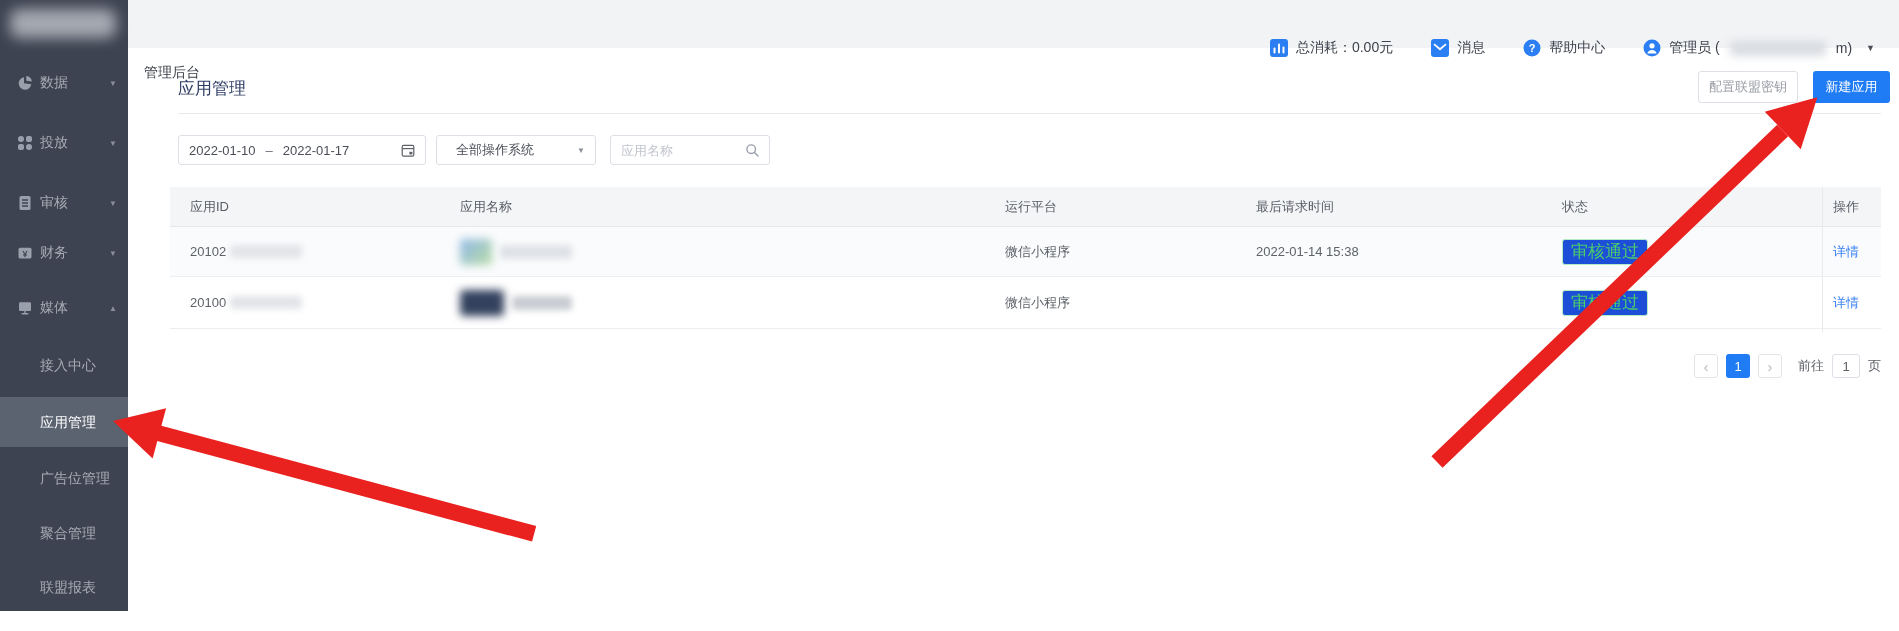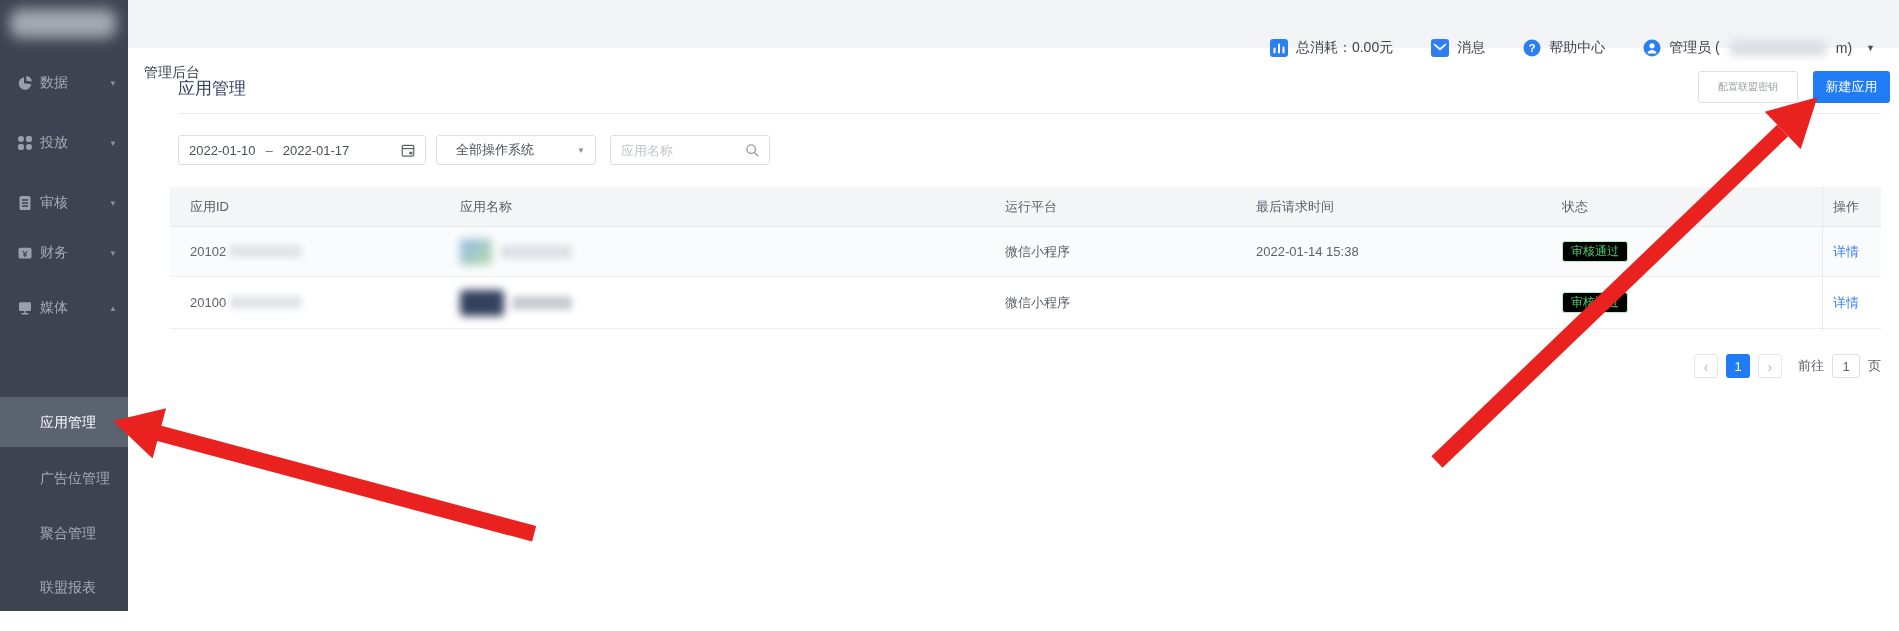--- a/index.html
+++ b/index.html
@@ -19,21 +19,21 @@
   .logo-blur { position:absolute; left:10px; top:9px; width:106px; height:29px; background:#bfc3ca; opacity:.8; filter:blur(7px); border-radius:9px; }
   .nav-item { position:absolute; left:0; width:128px; height:40px; display:flex; align-items:center; color:#a7abb4; font-size:14px; cursor:pointer; }
   .nav-item .nico { display:inline-flex; margin-left:17px; width:16px; height:16px; }
   .nav-item .nlabel { margin-left:7px; }
   .nav-item .ncaret { position:absolute; right:11px; font-size:8px; color:#8a8f99; }
   .nav-sub { position:absolute; left:0; width:128px; height:40px; line-height:40px; padding-left:40px; color:#a7abb4; font-size:14px; cursor:pointer; }
   .nav-sub.active { background:#5b6270; color:#ffffff; height:50px; line-height:50px; }
 
   
   .page-title { position:absolute; left:178px; top:77px; font-size:17px; font-weight:500; color:#2e3d64; }
-  .btn-outline { position:absolute; left:1698px; top:71px; width:100px; height:32px; border:1px solid #dcdfe6; border-radius:3px; background:#fff; color:#9a9ea6; font-size:10px; display:flex; align-items:center; justify-content:center; cursor:pointer; }
+  .btn-outline { position:absolute; left:1698px; top:71px; width:100px; height:32px; border:1px solid #dcdfe6; border-radius:3px; background:#fff; color:#9a9ea6; font-size:13px; display:flex; align-items:center; justify-content:center; cursor:pointer; }
   .btn-primary { position:absolute; left:1813px; top:71px; width:77px; height:32px; background:#1f7cf4; border:none; border-radius:3px; color:#fff; font-size:13px; display:flex; align-items:center; justify-content:center; cursor:pointer; }
   .title-divider { position:absolute; left:178px; top:113px; width:1703px; height:1px; background:#e7e9ec; }
 
   
   .fbox { position:absolute; top:135px; height:30px; border:1px solid #dcdfe6; border-radius:3px; background:#fff; display:flex; align-items:center; font-size:13px; color:#4a4e57; padding:0 10px; }
   .f-date { left:178px; width:248px; }
   .f-date .sep { margin:0 10px; color:#6b6f78; }
   .f-date .cal { margin-left:auto; display:inline-flex; }
   .f-select { left:436px; width:160px;padding-left:19px; }
   .f-select .scaret { margin-left:auto; font-size:8px; color:#8a8f99; }
@@ -45,21 +45,21 @@
   
   .table { position:absolute; left:170px; top:187px; width:1711px; }
   .t-header { position:relative; height:40px; background:#f4f5f7; border-bottom:1px solid #e6e8ec; font-size:13px; color:#585d66; }
   .t-header .cell { position:absolute; top:0; height:40px; display:flex; align-items:center; }
   .t-row { position:relative; border-bottom:1px solid #eceef2; background:#fff; font-size:13px; color:#5e6268; }
   .t-row .cell { position:absolute; top:0; height:100%; display:flex; align-items:center; }
   .t-row.alt { background:#fafbfc; }
   .r1 { height:50px; } .r2 { height:52px; }
   .c1 { left:20px; } .c2 { left:290px; } .c3 { left:835px; } .c4 { left:1086px; } .c5 { left:1392px; } .c6 { left:1663px;text-align:center; }
   .col-divider { position:absolute; left:1652px; top:0; width:1px; height:145px; background:#e8eaee; }
-  .badge { display:inline-block; padding:3px 8px 4px; font-size:12px; color:#4bcf6a; border:1px solid #b6ecc3; background:#000000; border-radius:3px; line-height:1; }
+  .badge { display:inline-block; padding:3px 8px 4px; font-size:17px; color:#4bcf6a; border:1px solid #b6ecc3; background:#1d4ed8; border-radius:3px; line-height:1; }
   .link { color:#3b82f6; cursor:pointer; }
   .blur-bar { display:inline-block; height:13px; background:#e2e4e8; border-radius:3px; filter:blur(3px); }
   .id-blur { width:72px; margin-left:4px; }
   .name-icon-blur { width:32px; height:26px; border-radius:4px; filter:blur(4px); }
   .b1 { background:linear-gradient(135deg,#8fb9e8,#b9dba6); }
   .b2 { background:#33415e; width:44px; }
   .name-bar { width:72px; height:14px; margin-left:8px; background:#dfe2e6; }
   .name-bar2 { background:#c9ccd2; width:60px; }
 
   
@@ -184,20 +184,21 @@
       <span class="nico">
         <svg width="16" height="16" viewBox="0 0 16 16">
             <rect x="2" y="2.3" width="12" height="8.7" rx="1.2" fill="#9aa0ab"></rect>
             <path d="M8 11v2.4M5.2 13.8h5.6" stroke="#9aa0ab" stroke-width="1.4" stroke-linecap="round"></path>
           </svg>
       </span>
       <span class="nlabel">媒体</span>
       <span class="ncaret">▲</span>
     </div>
 
+    <div class="nav-sub" style="top:345px">接入中心</div>
     <div class="nav-sub active" style="top:397px">应用管理</div>
     <div class="nav-sub" style="top:458px">广告位管理</div>
     <div class="nav-sub" style="top:513px">聚合管理</div>
     <div class="nav-sub" style="top:567px">联盟报表</div>
   </aside>
 
   <div class="page-title">应用管理</div>
   <button class="btn-outline">配置联盟密钥</button>
   <button class="btn-primary">新建应用</button>
   <div class="title-divider"></div>

